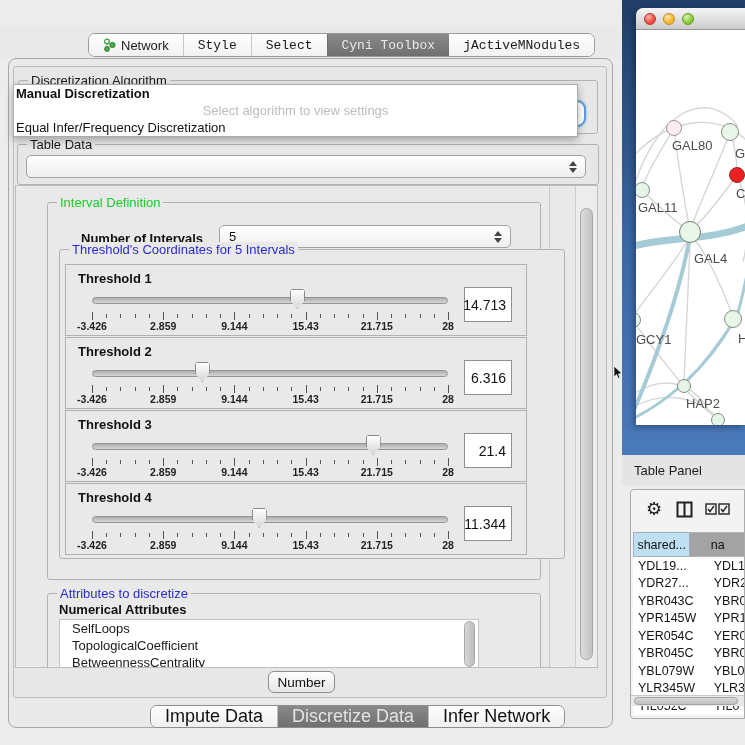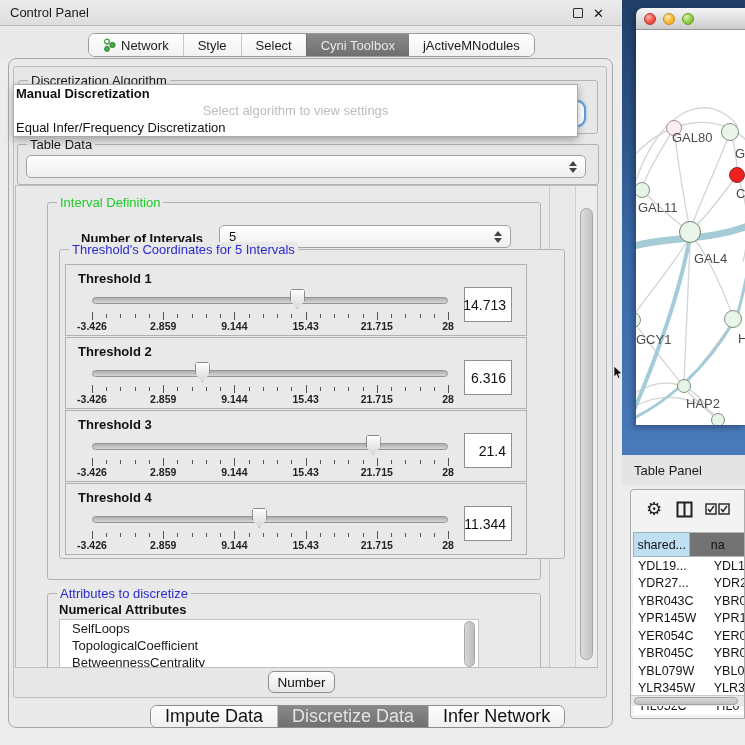--- a/index.html
+++ b/index.html
@@ -14,21 +14,21 @@
   .titlebar .title { font-size:13px; color:#1c1c1c; padding-left:10px; }
   .win-ctrls { position:absolute; right:18px; top:0; height:26px; display:flex; align-items:center; gap:10px; }
   .float-box { width:10px; height:10px; border:1.6px solid #2c2c2c; border-radius:1px; }
   .close-x { font-size:13px; font-weight:bold; color:#111; font-family:"DejaVu Sans",sans-serif; line-height:1; }
 
   .tabstrip { position:absolute; left:0; top:26px; width:622px; height:32px; background:#e9e9e9; }
   .tabgroup { position:absolute; left:88px; top:7px; height:24px; display:flex;
     background:#fdfdfd; border:1px solid #9a9a9a; border-radius:7px; overflow:hidden; }
   .tab { display:flex; align-items:center; justify-content:center; gap:5px;
     font-size:13px; color:#1a1a1a; padding:0 14px; height:100%; background:linear-gradient(#fefefe,#f1f1f1); }
-  .tab + .tab { border-left:1px solid #c8c8c8; }
+  .tab + .tab { border-left:1px solid #c8c8c8;font-family:Liberation Mono, monospace; }
   .tab.selected { background:linear-gradient(#8a8a8a,#6f6f6f); color:#e8e8e8; border-left:1px solid #6f6f6f; }
   .tab.selected + .tab { border-left:none; }
 
   .outerbox { position:absolute; left:8px; top:58px; width:605px; height:670px;
     background:#e9e9e9; border:1px solid #a8a8a8; border-radius:8px; }
   .innerbox { position:absolute; left:13px; top:66px; width:594px; height:632px;
     background:#e7e7e7; border:1px solid #bdbdbd; border-radius:3px; }
 
   .group { position:absolute; border:1px solid #b2b2b2; border-radius:3px; }
   .group > .glabel { position:absolute; top:-8px; left:9px; background:#e7e7e7; padding:0 3px;
@@ -120,45 +120,38 @@
     background:#f3f3f3; border:1px solid #ababab; border-radius:4px 0 0 4px; overflow:hidden; }
   .tp-toolbar { position:absolute; left:0; top:0; width:100%; height:38px; display:flex; align-items:center; }
   .gear { font-family:"DejaVu Sans",sans-serif; font-size:18px; color:#222; margin-left:15px; line-height:1; }
   .colicon { margin-left:14px; }
   .checkicons { margin-left:12px; display:flex; gap:1px; }
   .tp-table { position:absolute; left:2px; top:42px; width:113px; }
   .tp-headrow { display:flex; height:25px; }
   .tp-hcell { font-size:12.5px; color:#111; display:flex; align-items:center; justify-content:center;
     border:1px solid #9ab0bd; }
   .tp-hcell.c1 { width:72px; background:#bfe0f2; }
-  .tp-hcell.c2 { width:70px; background:#737373; border-color:#b5b5b5; border-left:none;text-align:center; }
+  .tp-hcell.c2 { width:70px; background:#a3a3a3; border-color:#b5b5b5; border-left:none;text-align:center; }
   .tp-rows { background:#fff; }
   .tp-row { display:flex; height:17.5px; align-items:center; }
   .tp-cell { font-size:12.5px; color:#141414; white-space:nowrap; overflow:hidden; }
   .tp-cell.c1 { width:72px; padding-left:5px; }
   .tp-cell.c2 { width:41px; padding-left:6px;margin-left:8px; }
   .hscroll { position:absolute; left:0px; bottom:12px; width:113px; height:11px; background:#e7e7e7;
     border-top:1px solid #c9c9c9; }
   .hscroll .thumb { position:absolute; left:3px; top:1px; width:104px; height:8px;
     background:linear-gradient(#d8d8d8,#c0c0c0); border:1px solid #a5a5a5; border-radius:5px; }
 
   .cursor { position:absolute; left:613px; top:366px; z-index:9; }
 </style>
 </head>
 <body>
 
 <div id="app">
 
-  <div class="titlebar">
-    <span class="title">Control Panel</span>
-    <div class="win-ctrls">
-      <div class="float-box"></div>
-      <div class="close-x">✕</div>
-    </div>
-  </div>
 
   <div class="tabstrip">
     <div class="tabgroup" id="topTabs">
         <div class="tab">
           <span style="display: flex;">
             <svg width="13" height="14" viewBox="0 0 13 14">
               <line x1="4" y1="4" x2="9" y2="7" stroke="#9c9c9c"></line>
               <line x1="4" y1="11" x2="9" y2="7" stroke="#9c9c9c"></line>
               <line x1="4" y1="4" x2="4" y2="11" stroke="#9c9c9c"></line>
               <circle cx="4" cy="3.5" r="2.4" fill="#fff" stroke="#3a9e3a" stroke-width="1.2"></circle>
@@ -453,21 +446,21 @@
           <path d="M 48 358 C 60 370, 70 380, 80 388"></path>
         </g>
         <g fill="none" stroke="#a5cbd7">
           <path d="M -6 217 C 30 206, 72 212, 114 195" stroke-width="7"></path>
           <path d="M 54 206 C 44 262, 20 330, -8 394" stroke-width="4"></path>
           <path d="M 97 292 C 70 340, 28 374, -6 390" stroke-width="3"></path>
           <path d="M 101 286 C 108 262, 112 240, 115 222" stroke-width="3"></path>
         </g>
       </svg>
     <div class="node" style="left: 30px; top: 90px; width: 16px; height: 16px; background: rgb(249, 237, 240); border-color: rgb(167, 143, 150);"></div>
-        <div class="nodelabel" style="left: 36px; top: 100px;">GAL80</div>
+        <div class="nodelabel" style="left: 36px; top: 108px;">GAL80</div>
         <div class="node" style="left: 85px; top: 93px; width: 18px; height: 18px; background: rgb(233, 245, 233); border-color: rgb(126, 143, 126);"></div>
         <div class="nodelabel" style="left: 99px; top: 116px;">G</div>
         <div class="node" style="left: 93px; top: 137px; width: 16px; height: 16px; background: rgb(238, 32, 32); border-color: rgb(143, 46, 46);"></div>
         <div class="nodelabel" style="left: 100px; top: 156px;">C</div>
         <div class="node" style="left: -2px; top: 152px; width: 16px; height: 16px; background: rgb(230, 244, 232); border-color: rgb(126, 143, 126);"></div>
         <div class="nodelabel" style="left: 2px; top: 170px;">GAL11</div>
         <div class="node" style="left: 43px; top: 191px; width: 22px; height: 22px; background: rgb(233, 247, 234); border-color: rgb(111, 128, 111);"></div>
         <div class="nodelabel" style="left: 58px; top: 221px;">GAL4</div>
         <div class="node" style="left: -11px; top: 282px; width: 16px; height: 16px; background: rgb(230, 244, 232); border-color: rgb(126, 143, 126);"></div>
         <div class="nodelabel" style="left: 0px; top: 302px;">GCY1</div>

